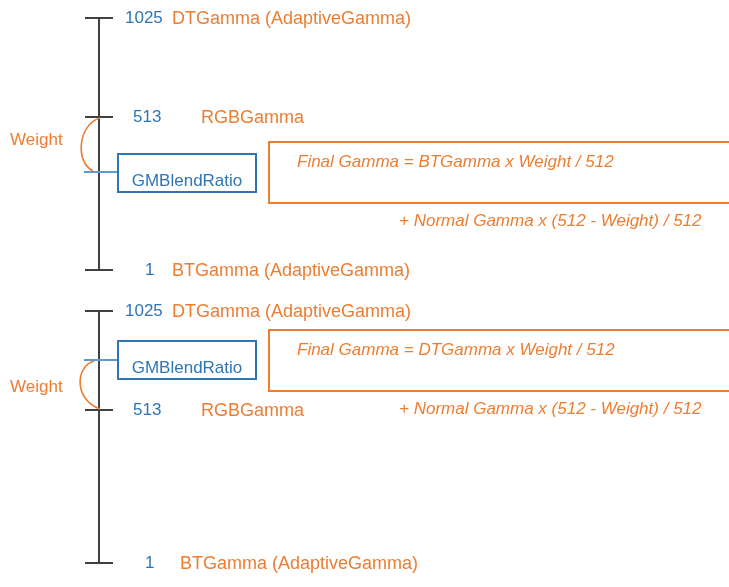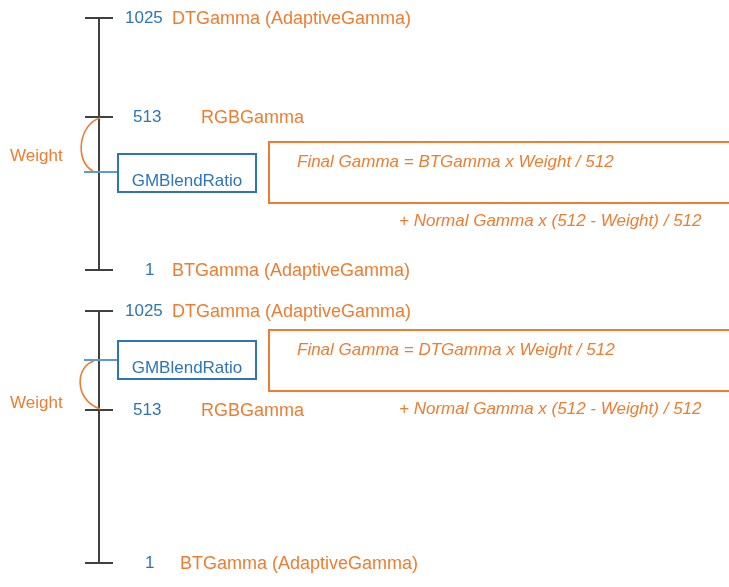--- a/index.html
+++ b/index.html
@@ -43,21 +43,20 @@
     color: #ED7D31;
     font-size: 18px;
     line-height: 22px;
     white-space: nowrap;
   }
   .weight {
     position: absolute;
     color: #ED7D31;
     font-size: 17px;
     line-height: 22px;
-    margin-top: 16px;
   }
   .blend-box {
     position: absolute;
     width: 136px;
     height: 36px;
     border: 2px solid #2E75B6;
     background: #ffffff;
     color: #2E75B6;
     font-size: 17px;
     display: flex;

